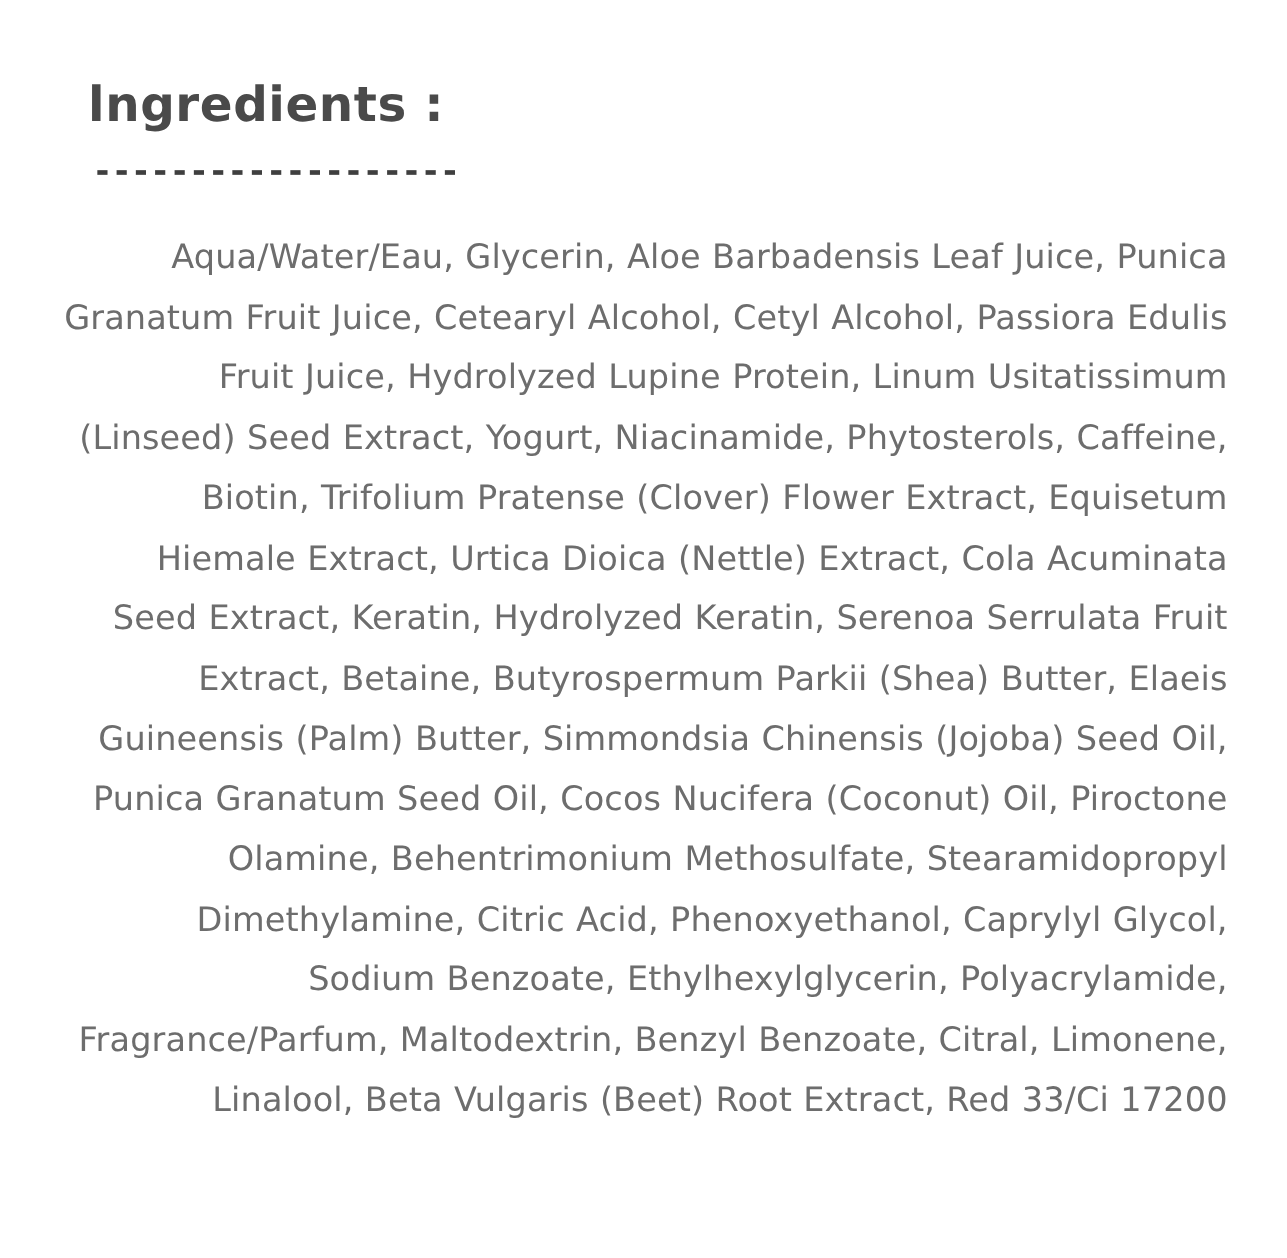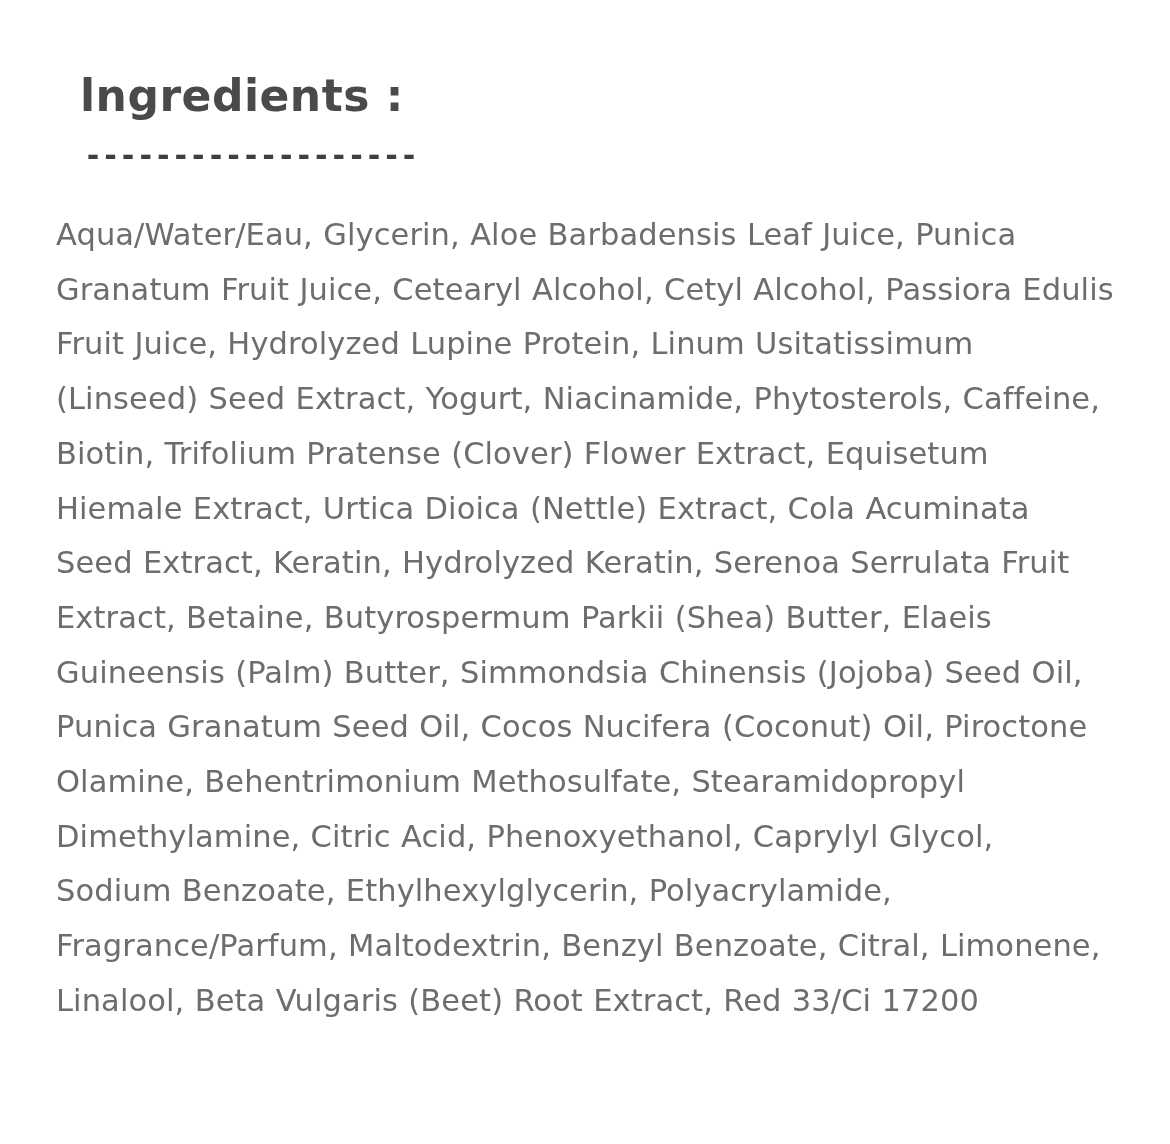--- a/index.html
+++ b/index.html
@@ -48,21 +48,21 @@
     position: absolute;
     left: 56px;
     top: 208px;
     width: 1060px;
     font-family: "DejaVu Sans", sans-serif;
     font-size: 30.5px;
     font-weight: 400;
     line-height: 54.7px;
     color: #6d6d6d;
     letter-spacing: 0.1px;
-    text-align: left;
+    text-align: right;
     word-spacing: 0.5px;
   }
 </style>
 </head>
 <body>
 
 <div class="page">
 
   <div class="heading">lngredients :</div>
 

